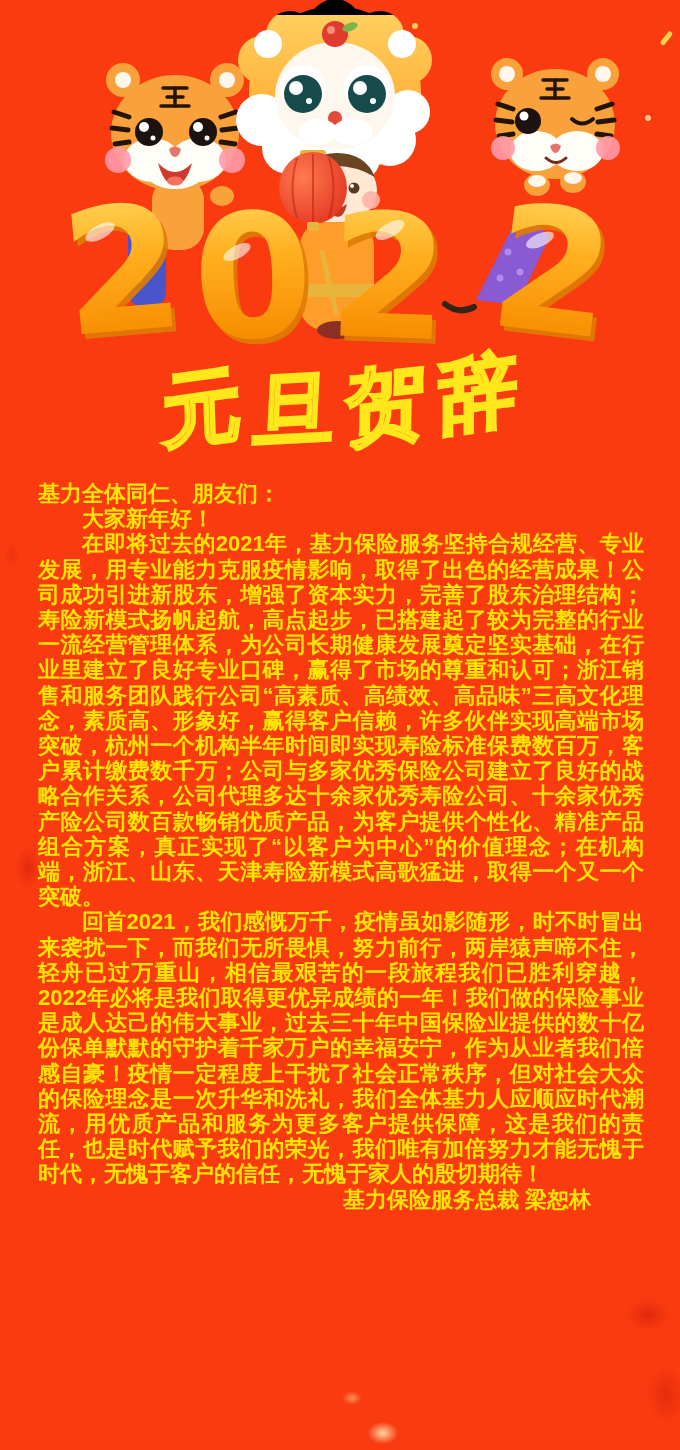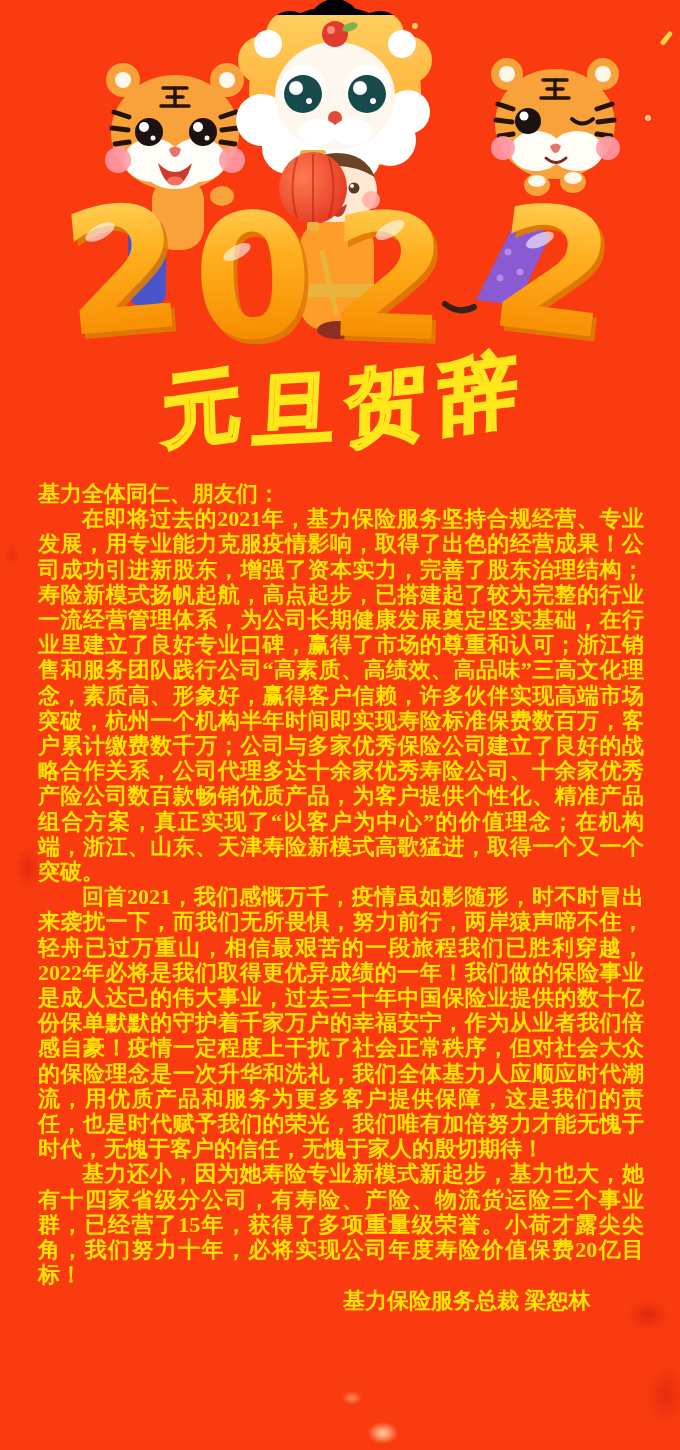--- a/index.html
+++ b/index.html
@@ -29,21 +29,21 @@
   @supports not (-webkit-text-stroke: 1px #000){ .title-wrap .ch{color:#ffe71c;} }
   .title-wrap .ch:nth-child(1){transform:rotate(-8deg) skewX(-6deg) translateY(4px);}
   .title-wrap .ch:nth-child(2){transform:rotate(-3deg) skewX(-6deg) translateY(8px);}
   .title-wrap .ch:nth-child(3){transform:rotate(-6deg) skewX(-7deg) translateY(0px);}
   .title-wrap .ch:nth-child(4){transform:rotate(-8deg) skewX(-8deg) translateY(-10px);}
   .body-text{
     margin-top:20px;padding:0 36px 0 38px;
     color:#ffe400;font-size:22px;line-height:25.2px;font-weight:bold;
     text-align:justify;letter-spacing:0;
   }
-  .body-text p{margin:0;text-indent:2em;font-family:Liberation Serif, serif;}
+  .body-text p{margin:0;text-indent:2em;}
   .body-text p.salutation{text-indent:0;}
   .signature{margin-top:24px;text-indent:0 !important;padding-left:305px;white-space:nowrap;text-align:left;}
 </style>
 </head>
 <body>
 
 <svg class="header-art" viewBox="0 0 680 345" aria-hidden="true">
   <defs>
     <linearGradient id="gdigit" x1="0" y1="185" x2="0" y2="340" gradientUnits="userSpaceOnUse">
       <stop offset="0" stop-color="#ffd75e"></stop>
@@ -220,17 +220,17 @@
     <rect x="664" y="30" width="5" height="16" rx="2.5" fill="#ffd24a" transform="rotate(38 666 38)"></rect>
     <circle cx="415" cy="26" r="3" fill="#ffcf5e"></circle>
     <circle cx="648" cy="118" r="3" fill="#ffe9b0" opacity="0.8"></circle>
   </g>
 </svg>
 
 <div class="title-wrap"><span class="ch">元</span><span class="ch">旦</span><span class="ch">贺</span><span class="ch">辞</span></div>
 
 <div class="body-text">
   <p class="salutation">基力全体同仁、朋友们：</p>
+  <p>大家新年好！</p>
   <p>在即将过去的2021年，基力保险服务坚持合规经营、专业发展，用专业能力克服疫情影响，取得了出色的经营成果！公司成功引进新股东，增强了资本实力，完善了股东治理结构；寿险新模式扬帆起航，高点起步，已搭建起了较为完整的行业一流经营管理体系，为公司长期健康发展奠定坚实基础，在行业里建立了良好专业口碑，赢得了市场的尊重和认可；浙江销售和服务团队践行公司“高素质、高绩效、高品味”三高文化理念，素质高、形象好，赢得客户信赖，许多伙伴实现高端市场突破，杭州一个机构半年时间即实现寿险标准保费数百万，客户累计缴费数千万；公司与多家优秀保险公司建立了良好的战略合作关系，公司代理多达十余家优秀寿险公司、十余家优秀产险公司数百款畅销优质产品，为客户提供个性化、精准产品组合方案，真正实现了“以客户为中心”的价值理念；在机构端，浙江、山东、天津寿险新模式高歌猛进，取得一个又一个突破。</p>
   <p>回首2021，我们感慨万千，疫情虽如影随形，时不时冒出来袭扰一下，而我们无所畏惧，努力前行，两岸猿声啼不住，轻舟已过万重山，相信最艰苦的一段旅程我们已胜利穿越，2022年必将是我们取得更优异成绩的一年！我们做的保险事业是成人达己的伟大事业，过去三十年中国保险业提供的数十亿份保单默默的守护着千家万户的幸福安宁，作为从业者我们倍感自豪！疫情一定程度上干扰了社会正常秩序，但对社会大众的保险理念是一次升华和洗礼，我们全体基力人应顺应时代潮流，用优质产品和服务为更多客户提供保障，这是我们的责任，也是时代赋予我们的荣光，我们唯有加倍努力才能无愧于时代，无愧于客户的信任，无愧于家人的殷切期待！</p>
-  <p>基力还小，因为她寿险专业新模式新起步，基力也大，她有十四家省级分公司，有寿险、产险、物流货运险三个事业群，已经营了15年，获得了多项重量级荣誉。小荷才露尖尖角，我们努力十年，必将实现公司年度寿险价值保费20亿目标！</p>
   <p class="signature">基力保险服务总裁 梁恕林</p>
 </div>
 
 </body></html>

